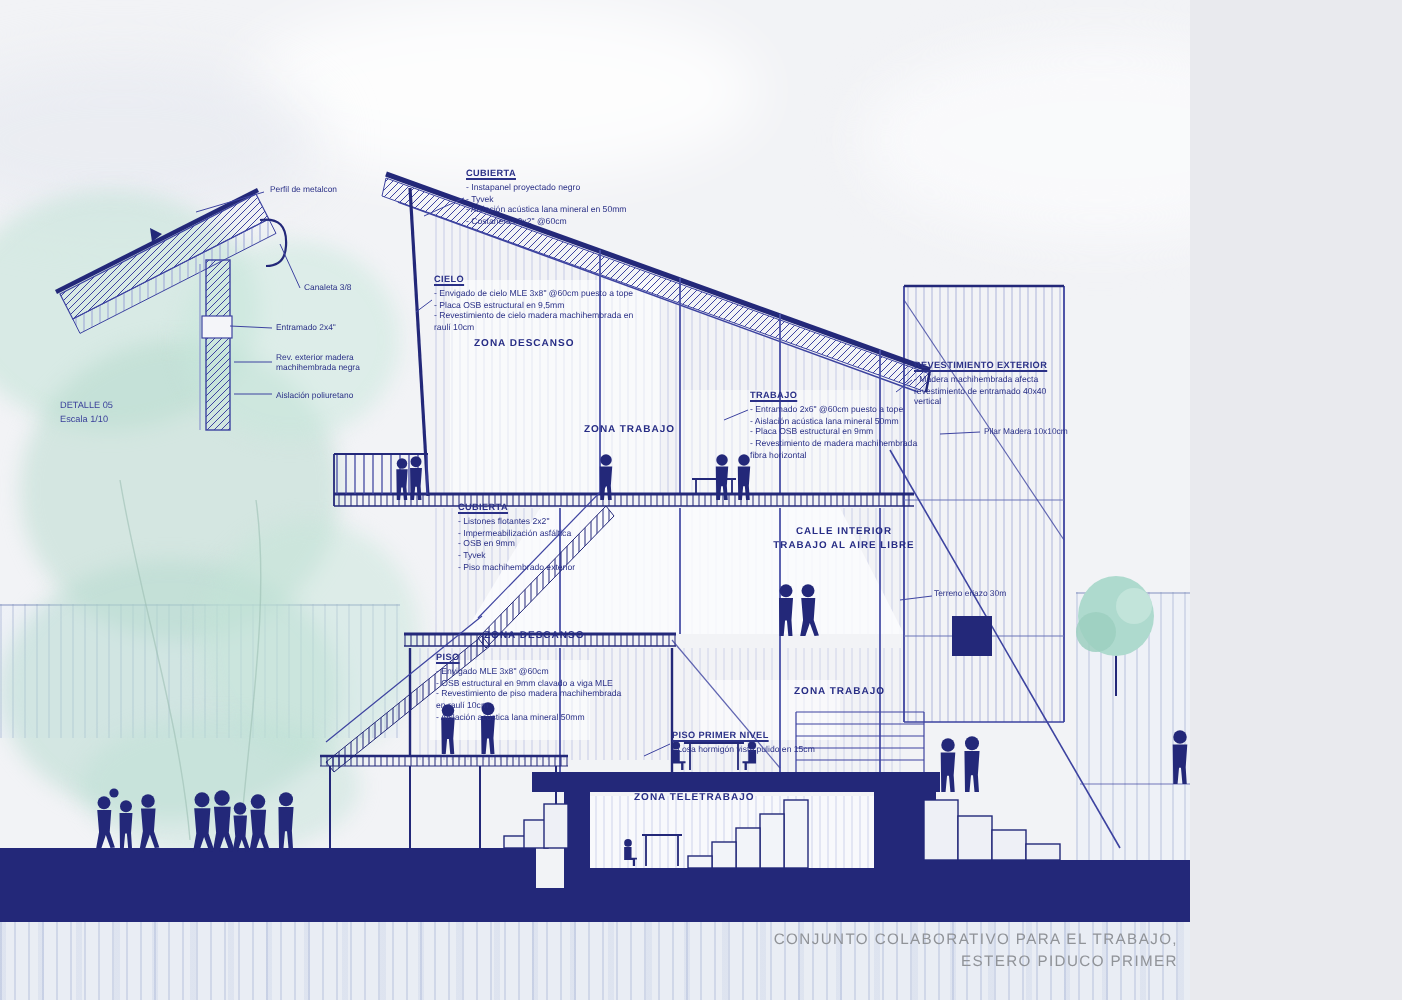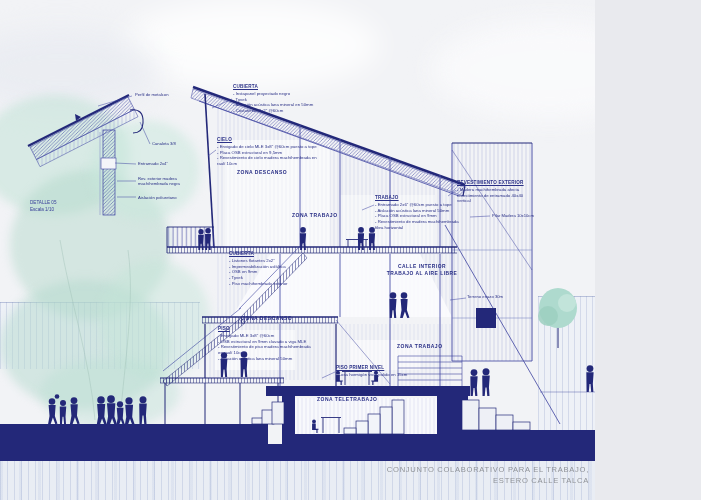--- a/index.html
+++ b/index.html
@@ -353,16 +353,16 @@
   <div class="calle" style="left:378px;top:263px;width:88px;">
     <span>CALLE INTERIOR</span><br>
     <span>TRABAJO AL AIRE LIBRE</span>
   </div>
   <div class="zone" style="left:242px;top:315px;">ZONA DESCANSO</div>
   <div class="zone" style="left:397px;top:343px;">ZONA TRABAJO</div>
   <div class="zone" style="left:317px;top:396px;">ZONA TELETRABAJO</div>
 
   <div class="title">
     <span>CONJUNTO COLABORATIVO PARA EL TRABAJO,</span><br>
-    <span>ESTERO CALLE TALCA</span>
+    <span>ESTERO PIDUCO PRIMER</span>
   </div>
 
 </div>
 
 </body></html>

